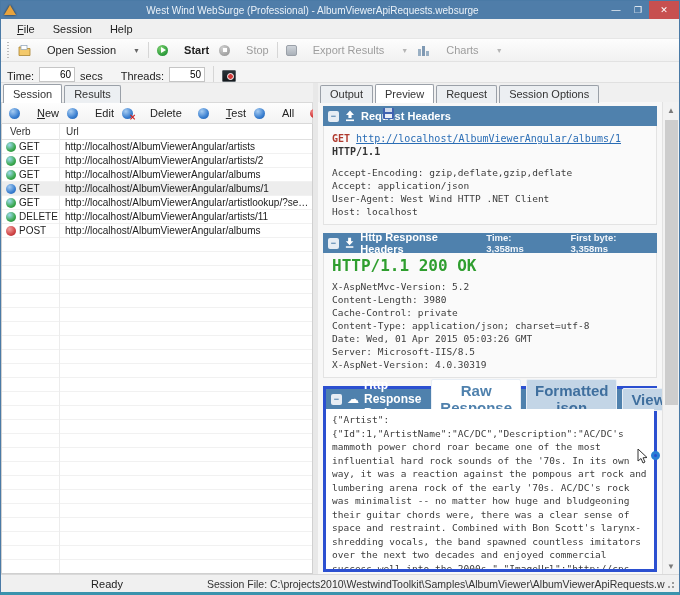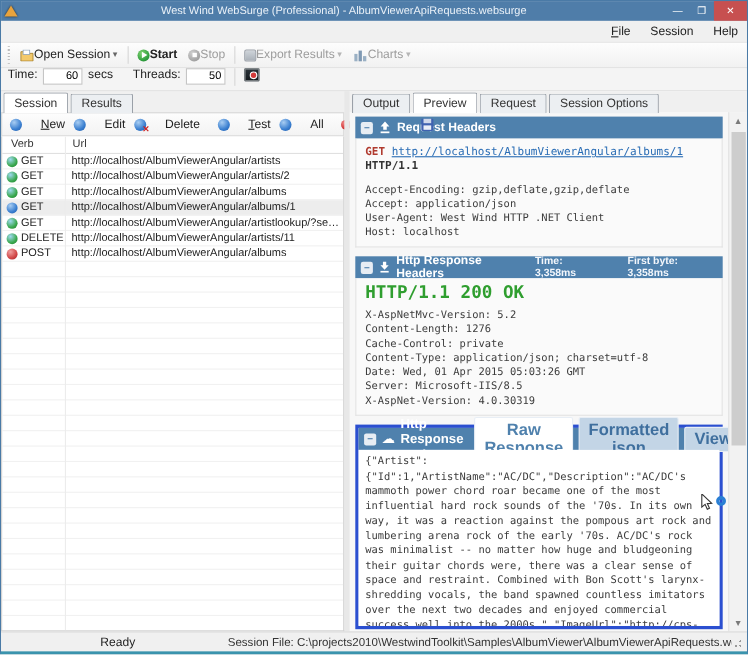--- a/index.html
+++ b/index.html
@@ -9,42 +9,42 @@
 
   
   .titlebar { height:18px; background:#4f7da9; display:flex; align-items:center; color:#eaf1f8; font-size:10px; flex:0 0 auto; }
   .app-icon { width:0; height:0; border-left:6px solid transparent; border-right:6px solid transparent; border-bottom:10px solid #e8a33d; margin:0 4px 0 3px; filter:drop-shadow(0 0 1px #222); }
   .title-text { flex:1; text-align:center; white-space:nowrap; overflow:hidden; }
   .win-btns { display:flex; align-items:center; height:100%; }
   .win-btn { width:22px; height:100%; display:flex; align-items:center; justify-content:center; color:#fff; font-size:9px; cursor:default; }
   .win-btn.close { width:30px; background:#c75050; }
 
   
-  .menubar { height:20px; background:#f0f0f0; display:flex; align-items:center; padding-left:8px; gap:2px; flex:0 0 auto; border-bottom:1px solid #e6e6e6;justify-content:flex-end; }
+  .menubar { height:20px; background:#f0f0f0; display:flex; align-items:center; padding-left:8px; gap:2px; flex:0 0 auto; border-bottom:1px solid #e6e6e6; }
   .menu-item { padding:2px 8px; }
   .accel::first-letter { text-decoration:underline; }
 
   
   .toolbar { height:23px; background:linear-gradient(#fdfdfd,#f1f1f1); display:flex; align-items:center; padding-left:2px; flex:0 0 auto; border-bottom:1px solid #e2e2e2; }
   .grip { width:4px; height:16px; margin:0 3px; background:repeating-linear-gradient(#bbb 0 1px, transparent 1px 3px); background-size:2px 100%; background-repeat:no-repeat; background-position:1px 0; }
-  .tb-btn { display:flex; align-items:center; gap:0; padding:2px 5px; border-radius:2px; }
+  .tb-btn { display:flex; align-items:center; gap:16px; padding:2px 5px; border-radius:2px; }
   .tb-btn .dd { font-size:7px; color:#666; margin-left:1px; }
   .tb-btn.disabled { color:#9d9d9d; }
   .tb-btn.disabled .dd { color:#b5b5b5; }
   .tb-sep { width:1px; height:16px; background:#d6d6d6; margin:0 3px; }
   .icon-folder { width:13px; height:11px; display:inline-block; }
   .icon-circle { width:11px; height:11px; border-radius:50%; display:inline-flex; align-items:center; justify-content:center; }
   .icon-start { background:radial-gradient(circle at 35% 30%, #7ed06f, #2f9e3e 65%, #1c7a2c); }
   .icon-start i { width:0; height:0; border-top:3px solid transparent; border-bottom:3px solid transparent; border-left:5px solid #fff; margin-left:1px; }
   .icon-stop { background:radial-gradient(circle at 35% 30%, #cfcfcf, #a5a5a5 65%, #8a8a8a); }
   .icon-stop i { width:4px; height:4px; background:#fff; }
   .icon-export { width:11px; height:11px; border-radius:2px; background:linear-gradient(#cfd4da,#aab1b9); border:1px solid #9aa0a8; }
 
   
-  .paramsbar { height:21px; background:#f4f4f4; display:flex; align-items:flex-start; padding-left:6px; gap:5px; flex:0 0 auto; border-bottom:1px solid #e0e0e0; }
+  .paramsbar { height:21px; background:#f4f4f4; display:flex; align-items:flex-end; padding-left:6px; gap:5px; flex:0 0 auto; border-bottom:1px solid #e0e0e0; }
   .param-input { width:36px; height:15px; border:1px solid #c5c5c5; background:#fff; font-family:"Liberation Sans",sans-serif; font-size:10px; text-align:right; padding-right:3px; }
   .icon-console { width:14px; height:12px; background:linear-gradient(#2a3238,#14191d); border:1px solid #5a6166; border-radius:1px; position:relative; }
   .icon-console::after { content:""; position:absolute; right:1px; bottom:1px; width:5px; height:5px; border-radius:50%; background:#d33a3a; border:1px solid #fff; }
 
   
   .main { flex:1 1 auto; display:flex; min-height:0; }
   .left-panel { width:312px; display:flex; flex-direction:column; min-height:0; }
   .splitter { width:5px; background:#e8e8e8; flex:0 0 auto; }
   .right-panel { flex:1; display:flex; flex-direction:column; min-width:0; min-height:0; background:#fbfbfb; }
 
@@ -355,21 +355,21 @@
               <span>Http Response Headers</span>
               <span class="hdr-spacer"></span>
               <span class="hdr-stat">Time: 3,358ms</span>
               <span style="width:14px"></span>
               <span class="hdr-stat">First byte: 3,358ms</span>
             </div>
             <div class="section-body">
               <div class="status-ok">HTTP/1.1 200 OK</div>
               <div id="resp-headers-lines">
                   <div class="code-line">X-AspNetMvc-Version: 5.2</div>
-                  <div class="code-line">Content-Length: 1276</div>
+                  <div class="code-line">Content-Length: 3980</div>
                   <div class="code-line">Cache-Control: private</div>
                   <div class="code-line">Content-Type: application/json; charset=utf-8</div>
                   <div class="code-line">Date: Wed, 01 Apr 2015 05:03:26 GMT</div>
                   <div class="code-line">Server: Microsoft-IIS/8.5</div>
                   <div class="code-line">X-AspNet-Version: 4.0.30319</div>
                 </div>
             </div>
           </div>
 
           <div class="gap"></div>

